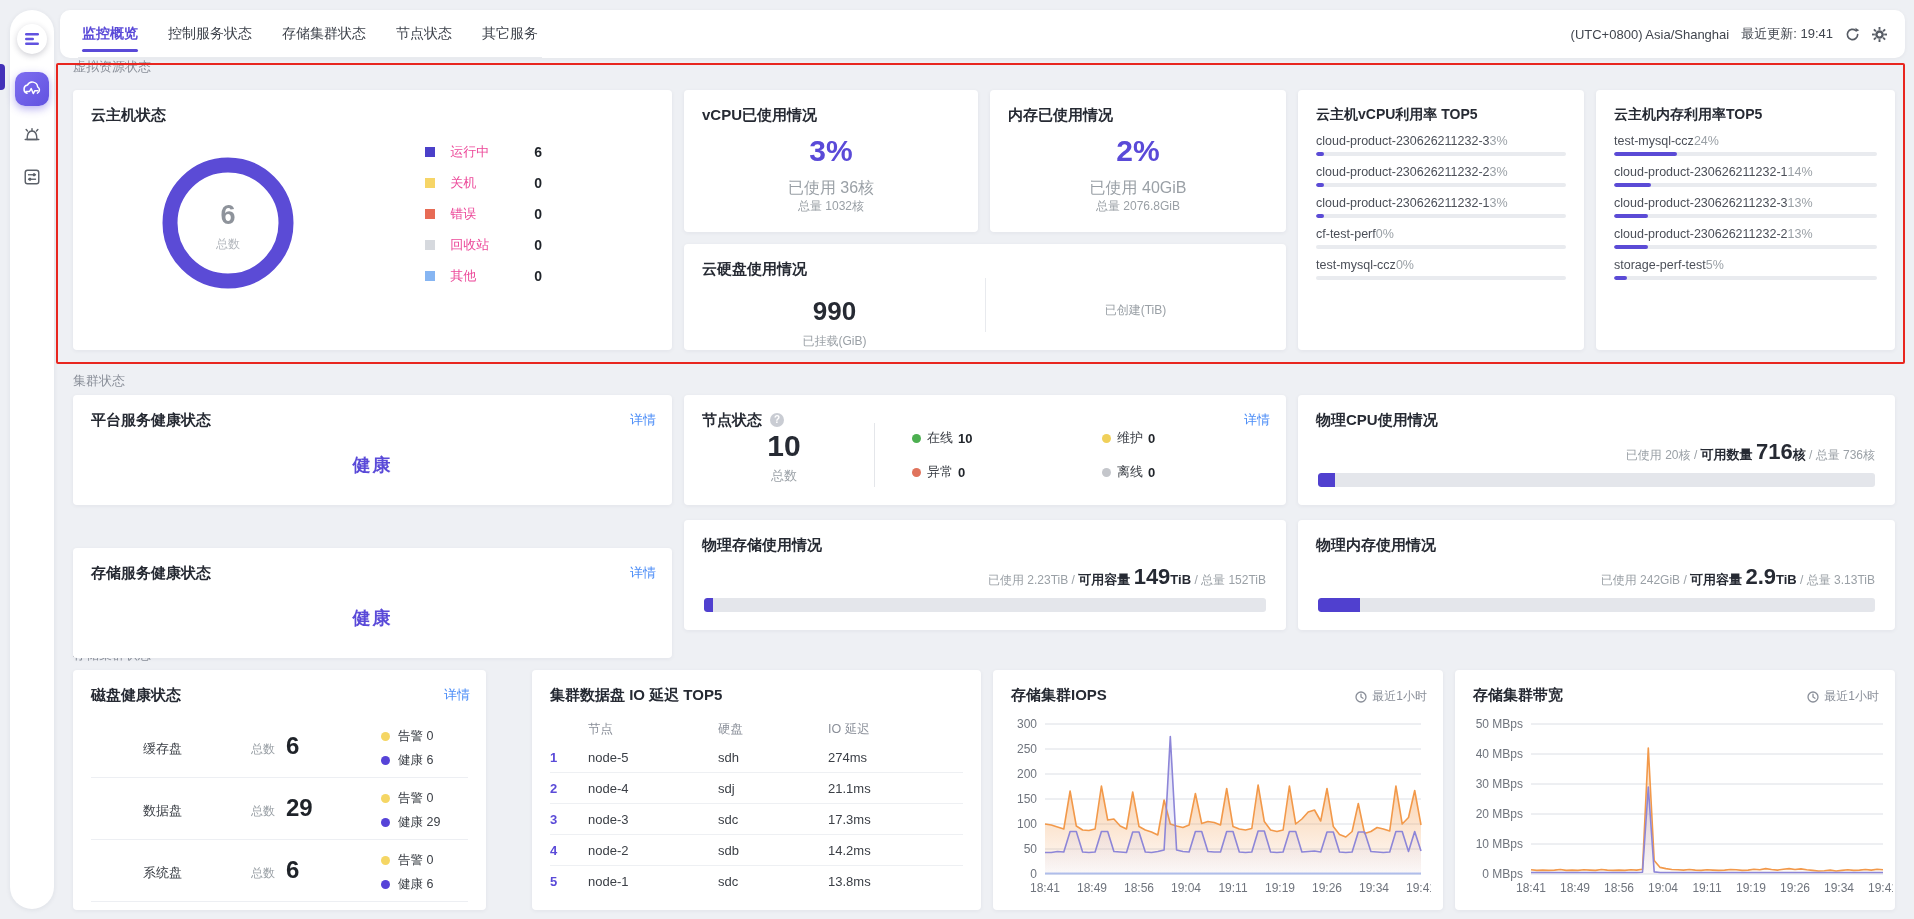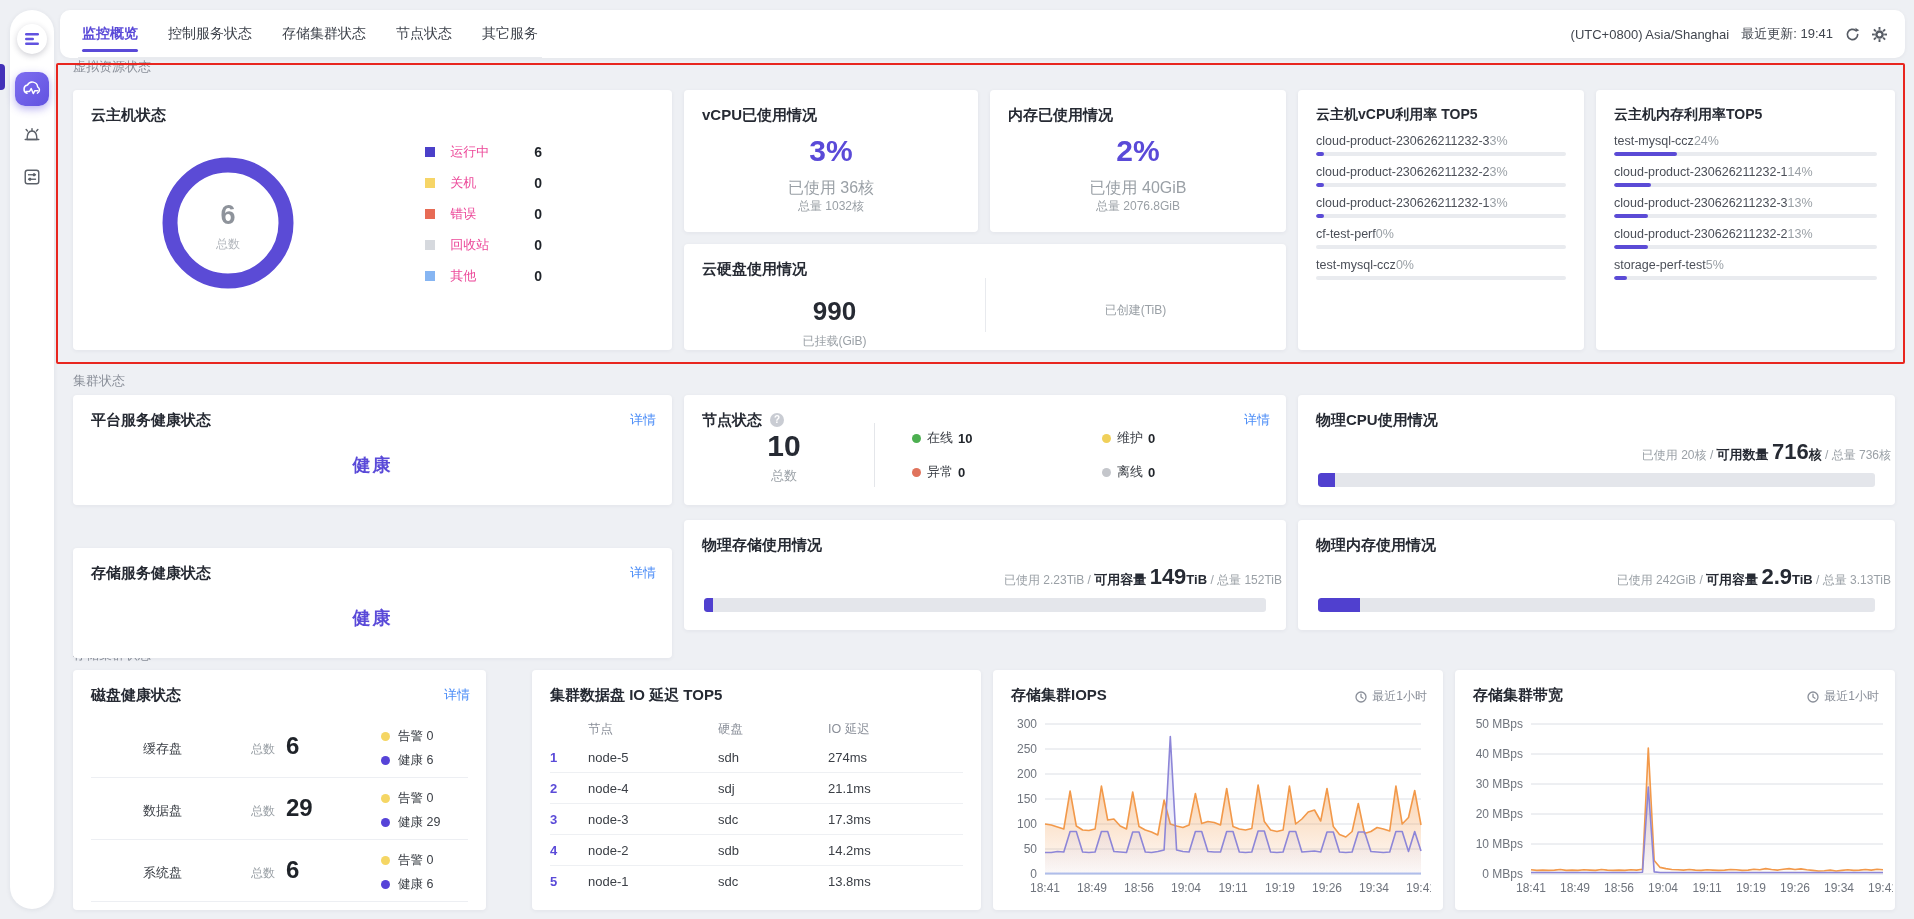--- a/index.html
+++ b/index.html
@@ -101,21 +101,21 @@
     font-size:30px; font-weight:bold; color:#262a33; }
   #node-total-label { position:absolute; left:40px; top:72px; width:120px; text-align:center;
     font-size:13px; color:#9aa0a6; }
   #node-divider { position:absolute; left:190px; top:28px; width:1px; height:64px; background:#e4e6ea; }
   #node-legend { position:absolute; left:228px; top:34px; display:grid;
     grid-template-columns:190px 190px; grid-row-gap:16px; }
   .node-leg { display:flex; align-items:center; font-size:13px; color:#3c4047; }
   .node-dot { width:9px; height:9px; border-radius:50%; margin-right:6px; }
   .node-leg b { margin-left:5px; color:#1f2329; }
 
-  .stat-line { position:absolute; right:4px; top:44px; font-size:12px; color:#9aa0a6; text-align:right; }
+  .stat-line { position:absolute; right:20px; top:44px; font-size:12px; color:#9aa0a6; text-align:right; }
   .stat-line .strong { color:#262a33; font-weight:bold; font-size:13px; }
   .stat-line .bigv { color:#262a33; font-weight:bold; font-size:22px; }
   .ptrack { position:absolute; left:20px; right:20px; top:78px; height:14px;
     background:#e4e6eb; border-radius:3px; overflow:hidden; }
   .pfill { height:100%; background:#5040cf; border-radius:3px 0 0 3px; }
 
   
   #card-diskhealth { left:73px;  top:670px; width:413px; height:240px; }
   #card-iolat      { left:532px; top:670px; width:449px; height:240px; }
   #card-iops       { left:993px; top:670px; width:450px; height:240px; }

